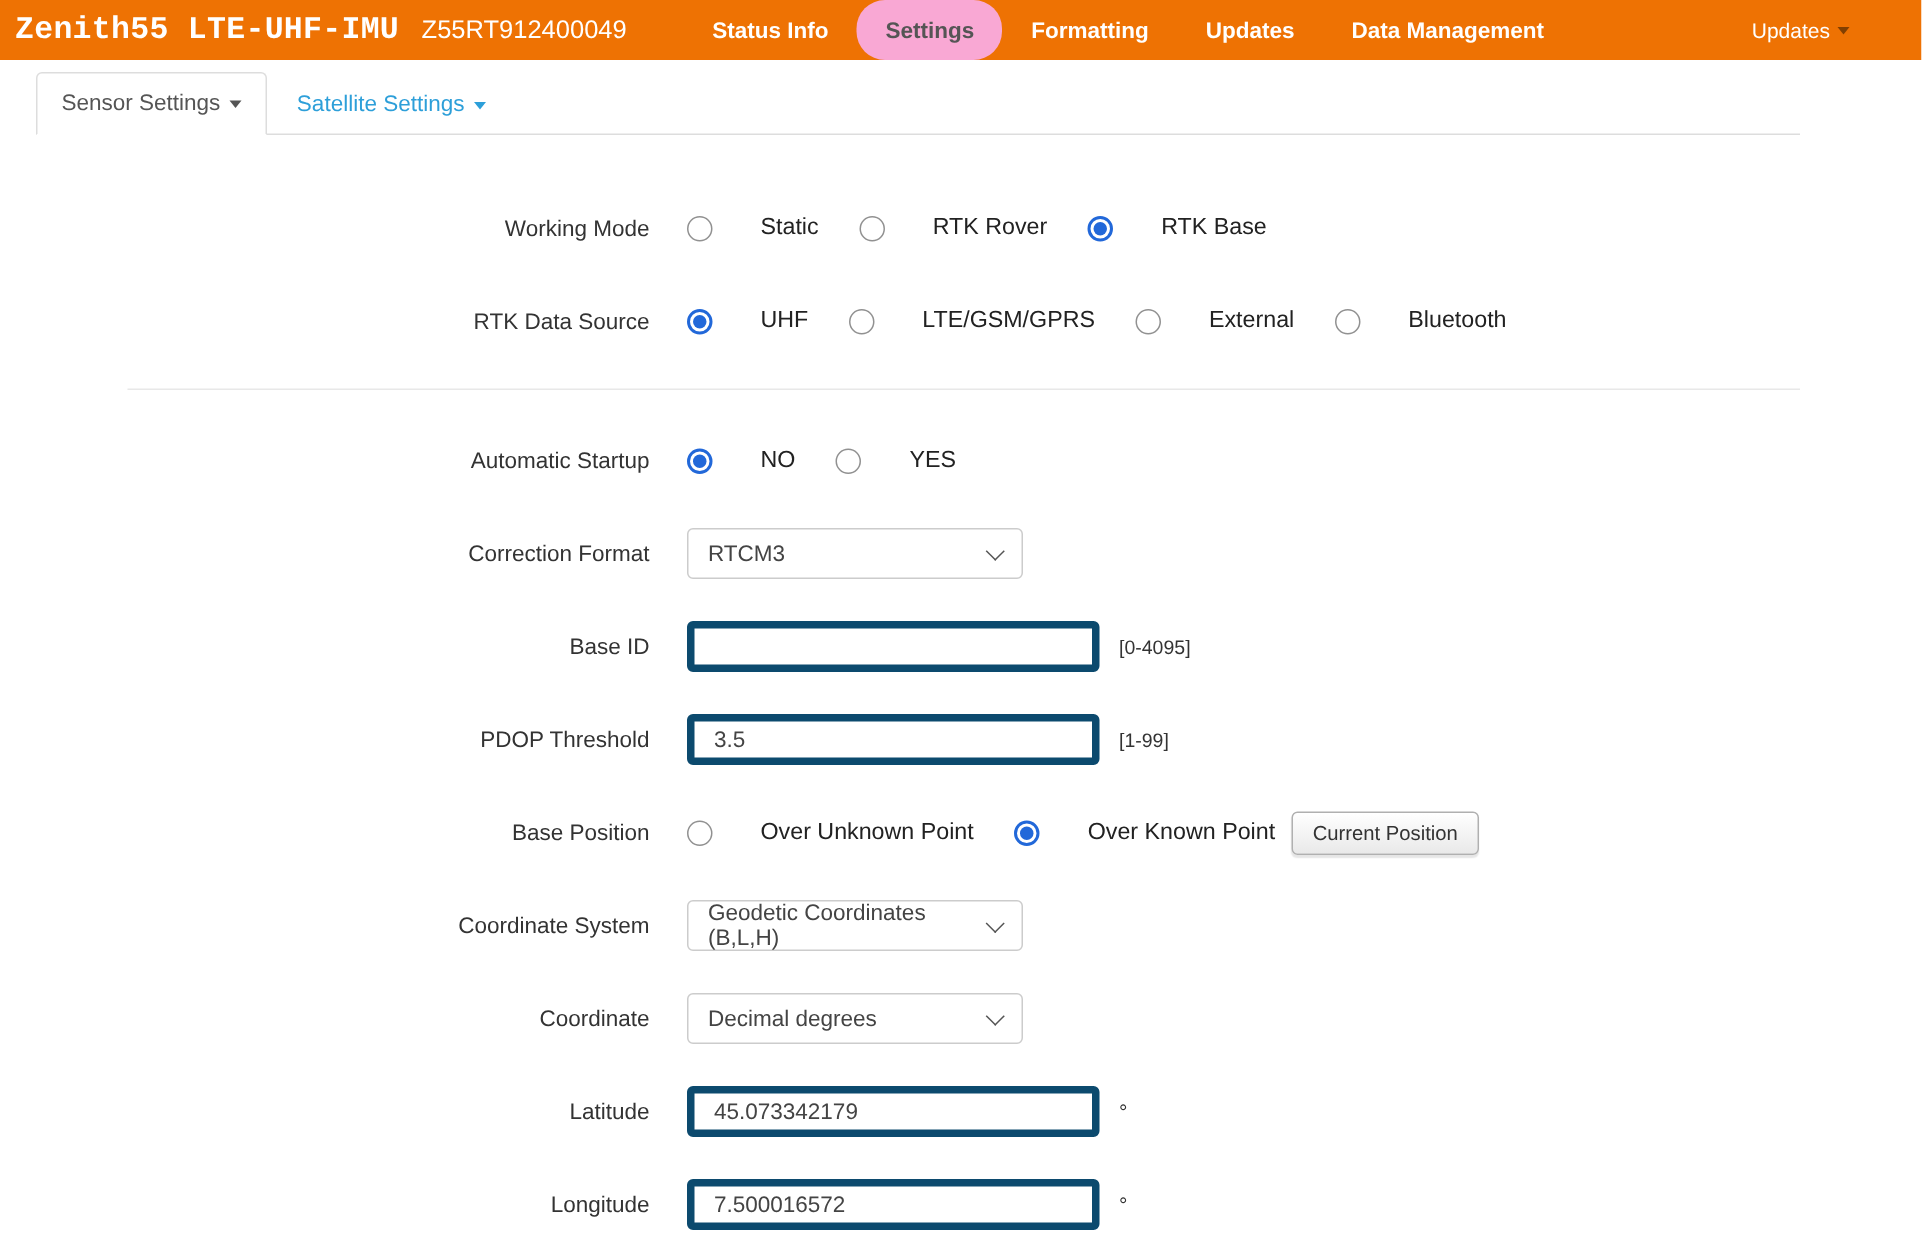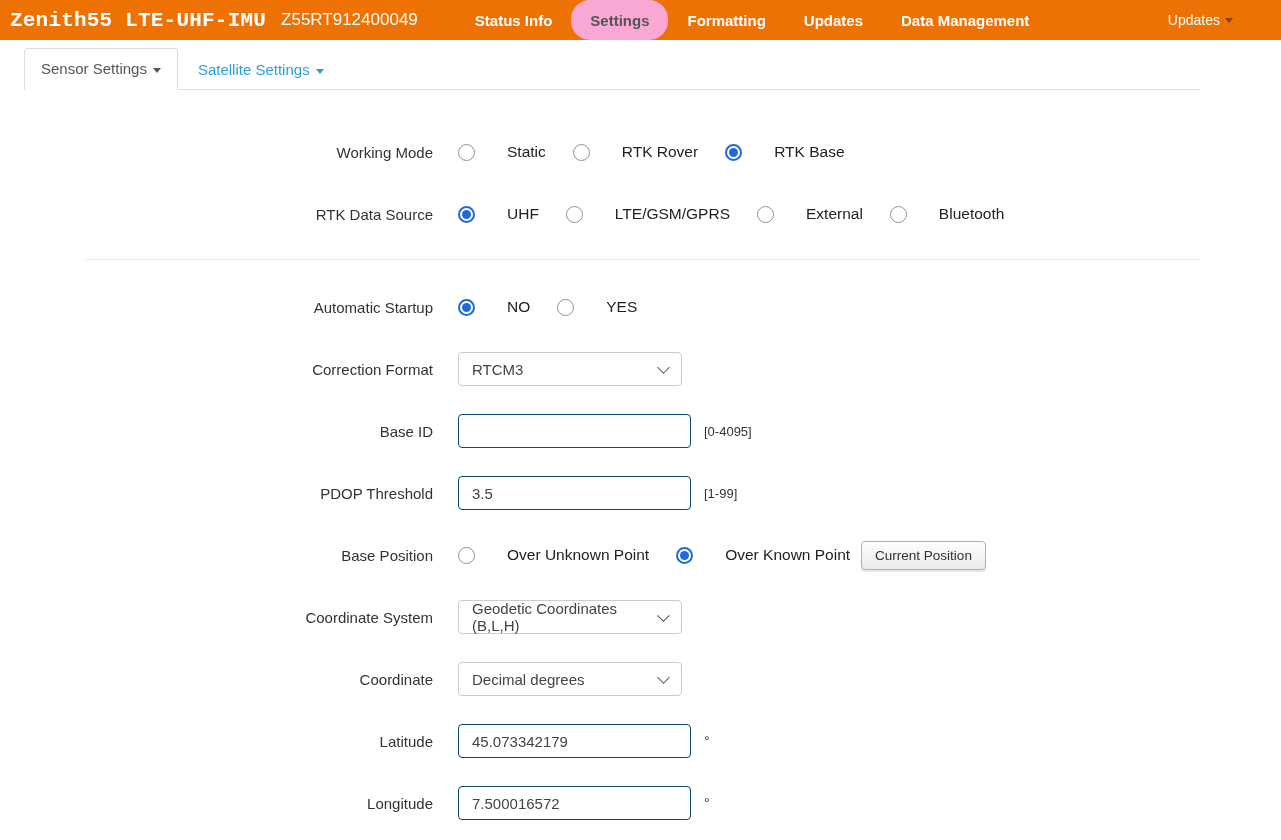--- a/index.html
+++ b/index.html
@@ -79,22 +79,22 @@
     border:1px solid #ccc; border-radius:4px;
     display:flex; align-items:center; justify-content:space-between;
     padding:0 13px; font-size:15px; color:#444; cursor:pointer;
   }
   .chevron {
     width:9px; height:9px; margin-top:-4px;
     border-right:1.6px solid #555; border-bottom:1.6px solid #555;
     transform: rotate(45deg);
   }
   .text-input {
-    width:233px; height:34px; background:#fff;
-    border:1px solid #0c4a6e; border-radius:4px;
+    width:275px; height:34px; background:#fff;
+    border:5px solid #0c4a6e; border-radius:4px;
     padding:0 13px; font-size:15px; color:#444; outline:none;
     font-family: "Liberation Sans", "DejaVu Sans", sans-serif;
   }
   .hint { margin-left:13px; font-size:13px; color:#333; }
   .unit { margin-left:13px; font-size:14px; color:#333; }
 
   .btn {
     margin-left:11px; padding:6px 13px; font-size:13.5px; color:#333;
     background: linear-gradient(#ffffff, #e9e9e9);
     border:1px solid #b0b0b0; border-radius:4px;

